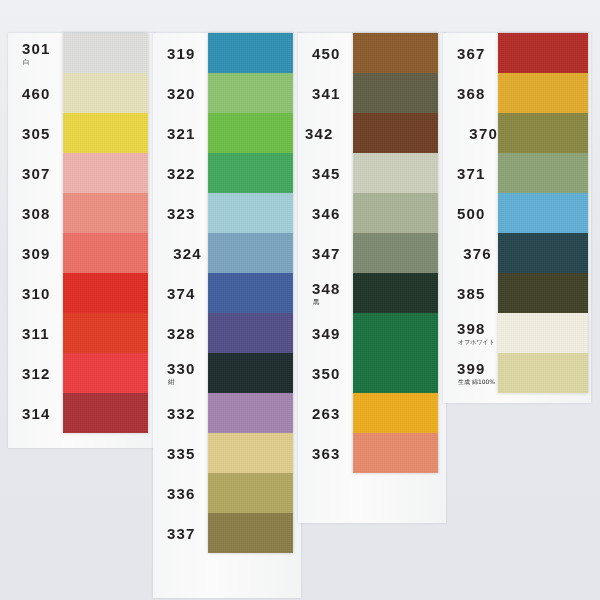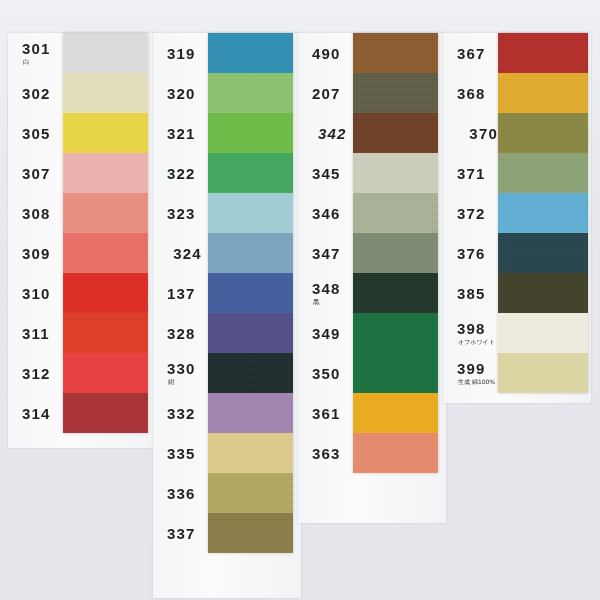--- a/index.html
+++ b/index.html
@@ -96,21 +96,21 @@
 <div id="chart-root">
   <div id="paper-bg"></div>
   <div id="columns-host">
       <div class="swatch-column" style="left: 0px;">
         <div class="label-card" style="left: 8px; top: 33px; width: 148px; height: 415px;"></div>
         <div class="code-row" style="top: 33px; height: 40px; left: 8px; width: 55px;">
           <div class="code-num">301</div>
           <div class="code-sub">白</div>
         </div>
         <div class="code-row" style="top: 73px; height: 40px; left: 8px; width: 55px;">
-          <div class="code-num">302</div>
+          <div class="code-num">460</div>
         </div>
         <div class="code-row" style="top: 113px; height: 40px; left: 8px; width: 55px;">
           <div class="code-num">305</div>
         </div>
         <div class="code-row" style="top: 153px; height: 40px; left: 8px; width: 55px;">
           <div class="code-num">307</div>
         </div>
         <div class="code-row" style="top: 193px; height: 40px; left: 8px; width: 55px;">
           <div class="code-num">308</div>
         </div>
@@ -156,21 +156,21 @@
         <div class="code-row" style="top: 153px; height: 40px; left: 153px; width: 55px;">
           <div class="code-num">322</div>
         </div>
         <div class="code-row" style="top: 193px; height: 40px; left: 153px; width: 55px;">
           <div class="code-num">323</div>
         </div>
         <div class="code-row" style="top: 233px; height: 40px; left: 153px; width: 55px; align-items: center;">
           <div class="code-num">324</div>
         </div>
         <div class="code-row" style="top: 273px; height: 40px; left: 153px; width: 55px;">
-          <div class="code-num">137</div>
+          <div class="code-num">374</div>
         </div>
         <div class="code-row" style="top: 313px; height: 40px; left: 153px; width: 55px;">
           <div class="code-num">328</div>
         </div>
         <div class="code-row" style="top: 353px; height: 40px; left: 153px; width: 55px;">
           <div class="code-num">330</div>
           <div class="code-sub">紺</div>
         </div>
         <div class="code-row" style="top: 393px; height: 40px; left: 153px; width: 55px;">
           <div class="code-num">332</div>
@@ -196,26 +196,26 @@
           <div class="swatch" title="330" style="height: 40px; background: rgb(28, 42, 43);"></div>
           <div class="swatch" title="332" style="height: 40px; background: rgb(163, 131, 176);"></div>
           <div class="swatch" title="335" style="height: 40px; background: rgb(224, 205, 139);"></div>
           <div class="swatch" title="336" style="height: 40px; background: rgb(179, 168, 96);"></div>
           <div class="swatch" title="337" style="height: 40px; background: rgb(138, 124, 69);"></div>
         </div>
       </div>
       <div class="swatch-column" style="left: 0px;">
         <div class="label-card" style="left: 298px; top: 33px; width: 148px; height: 490px;"></div>
         <div class="code-row" style="top: 33px; height: 40px; left: 298px; width: 55px;">
-          <div class="code-num">490</div>
+          <div class="code-num">450</div>
         </div>
         <div class="code-row" style="top: 73px; height: 40px; left: 298px; width: 55px;">
-          <div class="code-num">207</div>
-        </div>
-        <div class="code-row" style="top: 113px; height: 40px; left: 304px; width: 55px; font-style: italic;">
+          <div class="code-num">341</div>
+        </div>
+        <div class="code-row" style="top: 113px; height: 40px; left: 291px; width: 55px;">
           <div class="code-num">342</div>
         </div>
         <div class="code-row" style="top: 153px; height: 40px; left: 298px; width: 55px;">
           <div class="code-num">345</div>
         </div>
         <div class="code-row" style="top: 193px; height: 40px; left: 298px; width: 55px;">
           <div class="code-num">346</div>
         </div>
         <div class="code-row" style="top: 233px; height: 40px; left: 298px; width: 55px;">
           <div class="code-num">347</div>
@@ -224,21 +224,21 @@
           <div class="code-num">348</div>
           <div class="code-sub">黒</div>
         </div>
         <div class="code-row" style="top: 313px; height: 40px; left: 298px; width: 55px;">
           <div class="code-num">349</div>
         </div>
         <div class="code-row" style="top: 353px; height: 40px; left: 298px; width: 55px;">
           <div class="code-num">350</div>
         </div>
         <div class="code-row" style="top: 393px; height: 40px; left: 298px; width: 55px;">
-          <div class="code-num">361</div>
+          <div class="code-num">263</div>
         </div>
         <div class="code-row" style="top: 433px; height: 40px; left: 298px; width: 55px;">
           <div class="code-num">363</div>
         </div>
         <div class="swatch-stack" style="left: 353px; top: 33px; width: 85px;">
           <div class="swatch" title="340" style="height: 40px; background: rgb(139, 90, 42);"></div>
           <div class="swatch" title="341" style="height: 40px; background: rgb(94, 92, 67);"></div>
           <div class="swatch" title="342" style="height: 40px; background: rgb(109, 61, 35);"></div>
           <div class="swatch" title="345" style="height: 40px; background: rgb(204, 208, 187);"></div>
           <div class="swatch" title="346" style="height: 40px; background: rgb(169, 178, 150);"></div>
@@ -258,23 +258,23 @@
         <div class="code-row" style="top: 73px; height: 40px; left: 443px; width: 55px;">
           <div class="code-num">368</div>
         </div>
         <div class="code-row" style="top: 113px; height: 40px; left: 443px; width: 55px; align-items: flex-end;">
           <div class="code-num">370</div>
         </div>
         <div class="code-row" style="top: 153px; height: 40px; left: 443px; width: 55px;">
           <div class="code-num">371</div>
         </div>
         <div class="code-row" style="top: 193px; height: 40px; left: 443px; width: 55px;">
-          <div class="code-num">372</div>
-        </div>
-        <div class="code-row" style="top: 233px; height: 40px; left: 443px; width: 55px;">
+          <div class="code-num">500</div>
+        </div>
+        <div class="code-row" style="top: 233px; height: 40px; left: 443px; width: 55px; align-items: center;">
           <div class="code-num">376</div>
         </div>
         <div class="code-row" style="top: 273px; height: 40px; left: 443px; width: 55px;">
           <div class="code-num">385</div>
         </div>
         <div class="code-row" style="top: 313px; height: 40px; left: 443px; width: 55px;">
           <div class="code-num">398</div>
           <div class="code-sub wide">オフホワイト</div>
         </div>
         <div class="code-row" style="top: 353px; height: 40px; left: 443px; width: 55px;">

